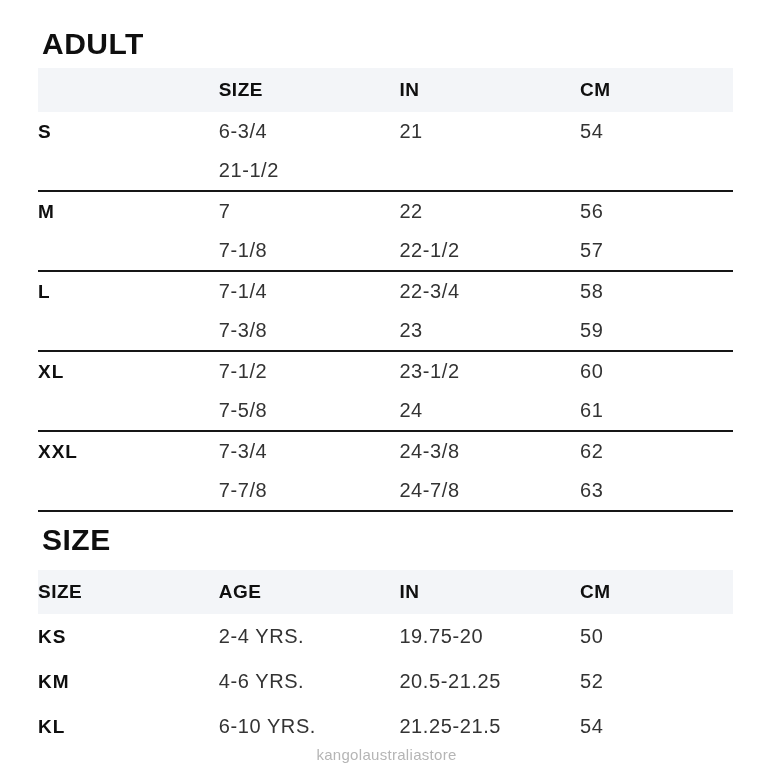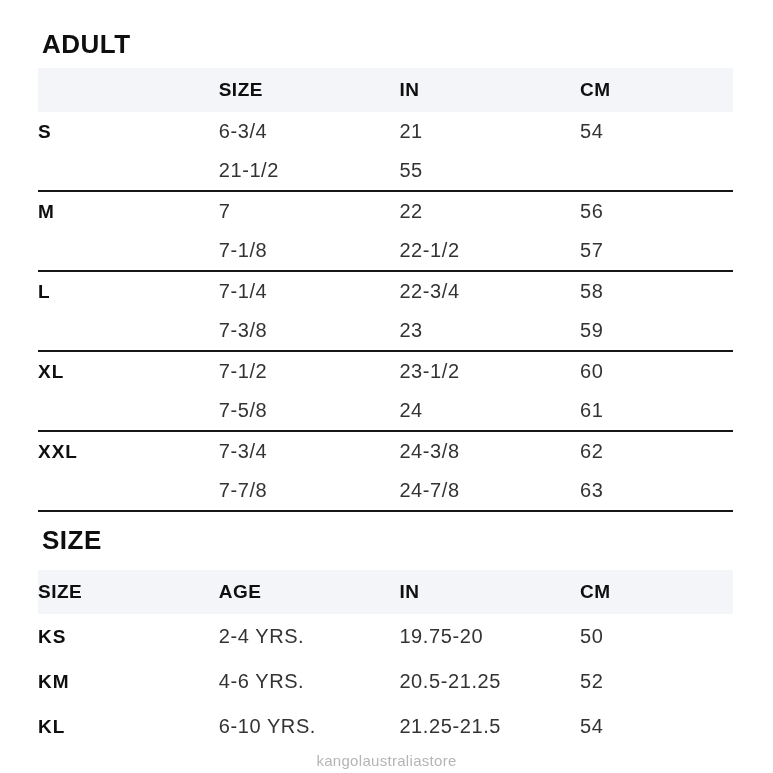--- a/index.html
+++ b/index.html
@@ -2,21 +2,21 @@
 <html><head>
 <meta charset="utf-8">
 <style>
   html,body { margin:0; padding:0; background:#ffffff; }
   .page {
     width:773px; height:773px; background:#ffffff; box-sizing:border-box;
     padding:0 40px 0 38px; position:relative; overflow:hidden;
     font-family:"Liberation Sans", sans-serif;
   }
   .section-title {
-    font-size:26px; font-weight:800; letter-spacing:0.5px; color:#0f0f0f;
+    font-size:30px; font-weight:800; letter-spacing:0.5px; color:#0f0f0f;
     margin:0 0 0 4px; line-height:28px;
   }
   .title-adult { padding-top:30px; margin-bottom:10px; }
   .title-kids  { margin-top:14px; margin-bottom:16px; }
   .grid-row {
     display:grid; grid-template-columns:26% 26% 26% 22%;
     align-items:center;
   }
   .thead {
     height:44px; background:#f3f5f8;
@@ -26,21 +26,21 @@
   .data-row {
     height:39px; font-size:20px; font-weight:300; color:#333333;
     letter-spacing:0.6px;
   }
   .kids-row { height:45px; }
   .size-group { border-bottom:2.5px solid #161616; }
   .label-cell {
     font-weight:800; font-size:19px; color:#0f0f0f; letter-spacing:1px;
   }
   .watermark {
-    position:absolute; left:0; right:0; bottom:4px; text-align:center;
+    position:absolute; left:0; right:0; bottom:10px; text-align:center;
     color:#b5b5b5; font-size:15px; letter-spacing:0.3px; font-weight:400;
   }
 </style>
 </head>
 <body>
 
 <div class="page">
 
   <h2 class="section-title title-adult">ADULT</h2>
 
@@ -54,21 +54,20 @@
   <div class="size-group">
     <div class="grid-row data-row">
       <div class="cell label-cell">S</div>
       <div class="cell">6-3/4</div>
       <div class="cell">21</div>
       <div class="cell">54</div>
     </div>
     <div class="grid-row data-row">
       <div class="cell label-cell"></div>
       <div class="cell">21-1/2</div>
-      <div class="cell">55</div>
     </div>
   </div>
 
   <div class="size-group">
     <div class="grid-row data-row">
       <div class="cell label-cell">M</div>
       <div class="cell">7</div>
       <div class="cell">22</div>
       <div class="cell">56</div>
     </div>

